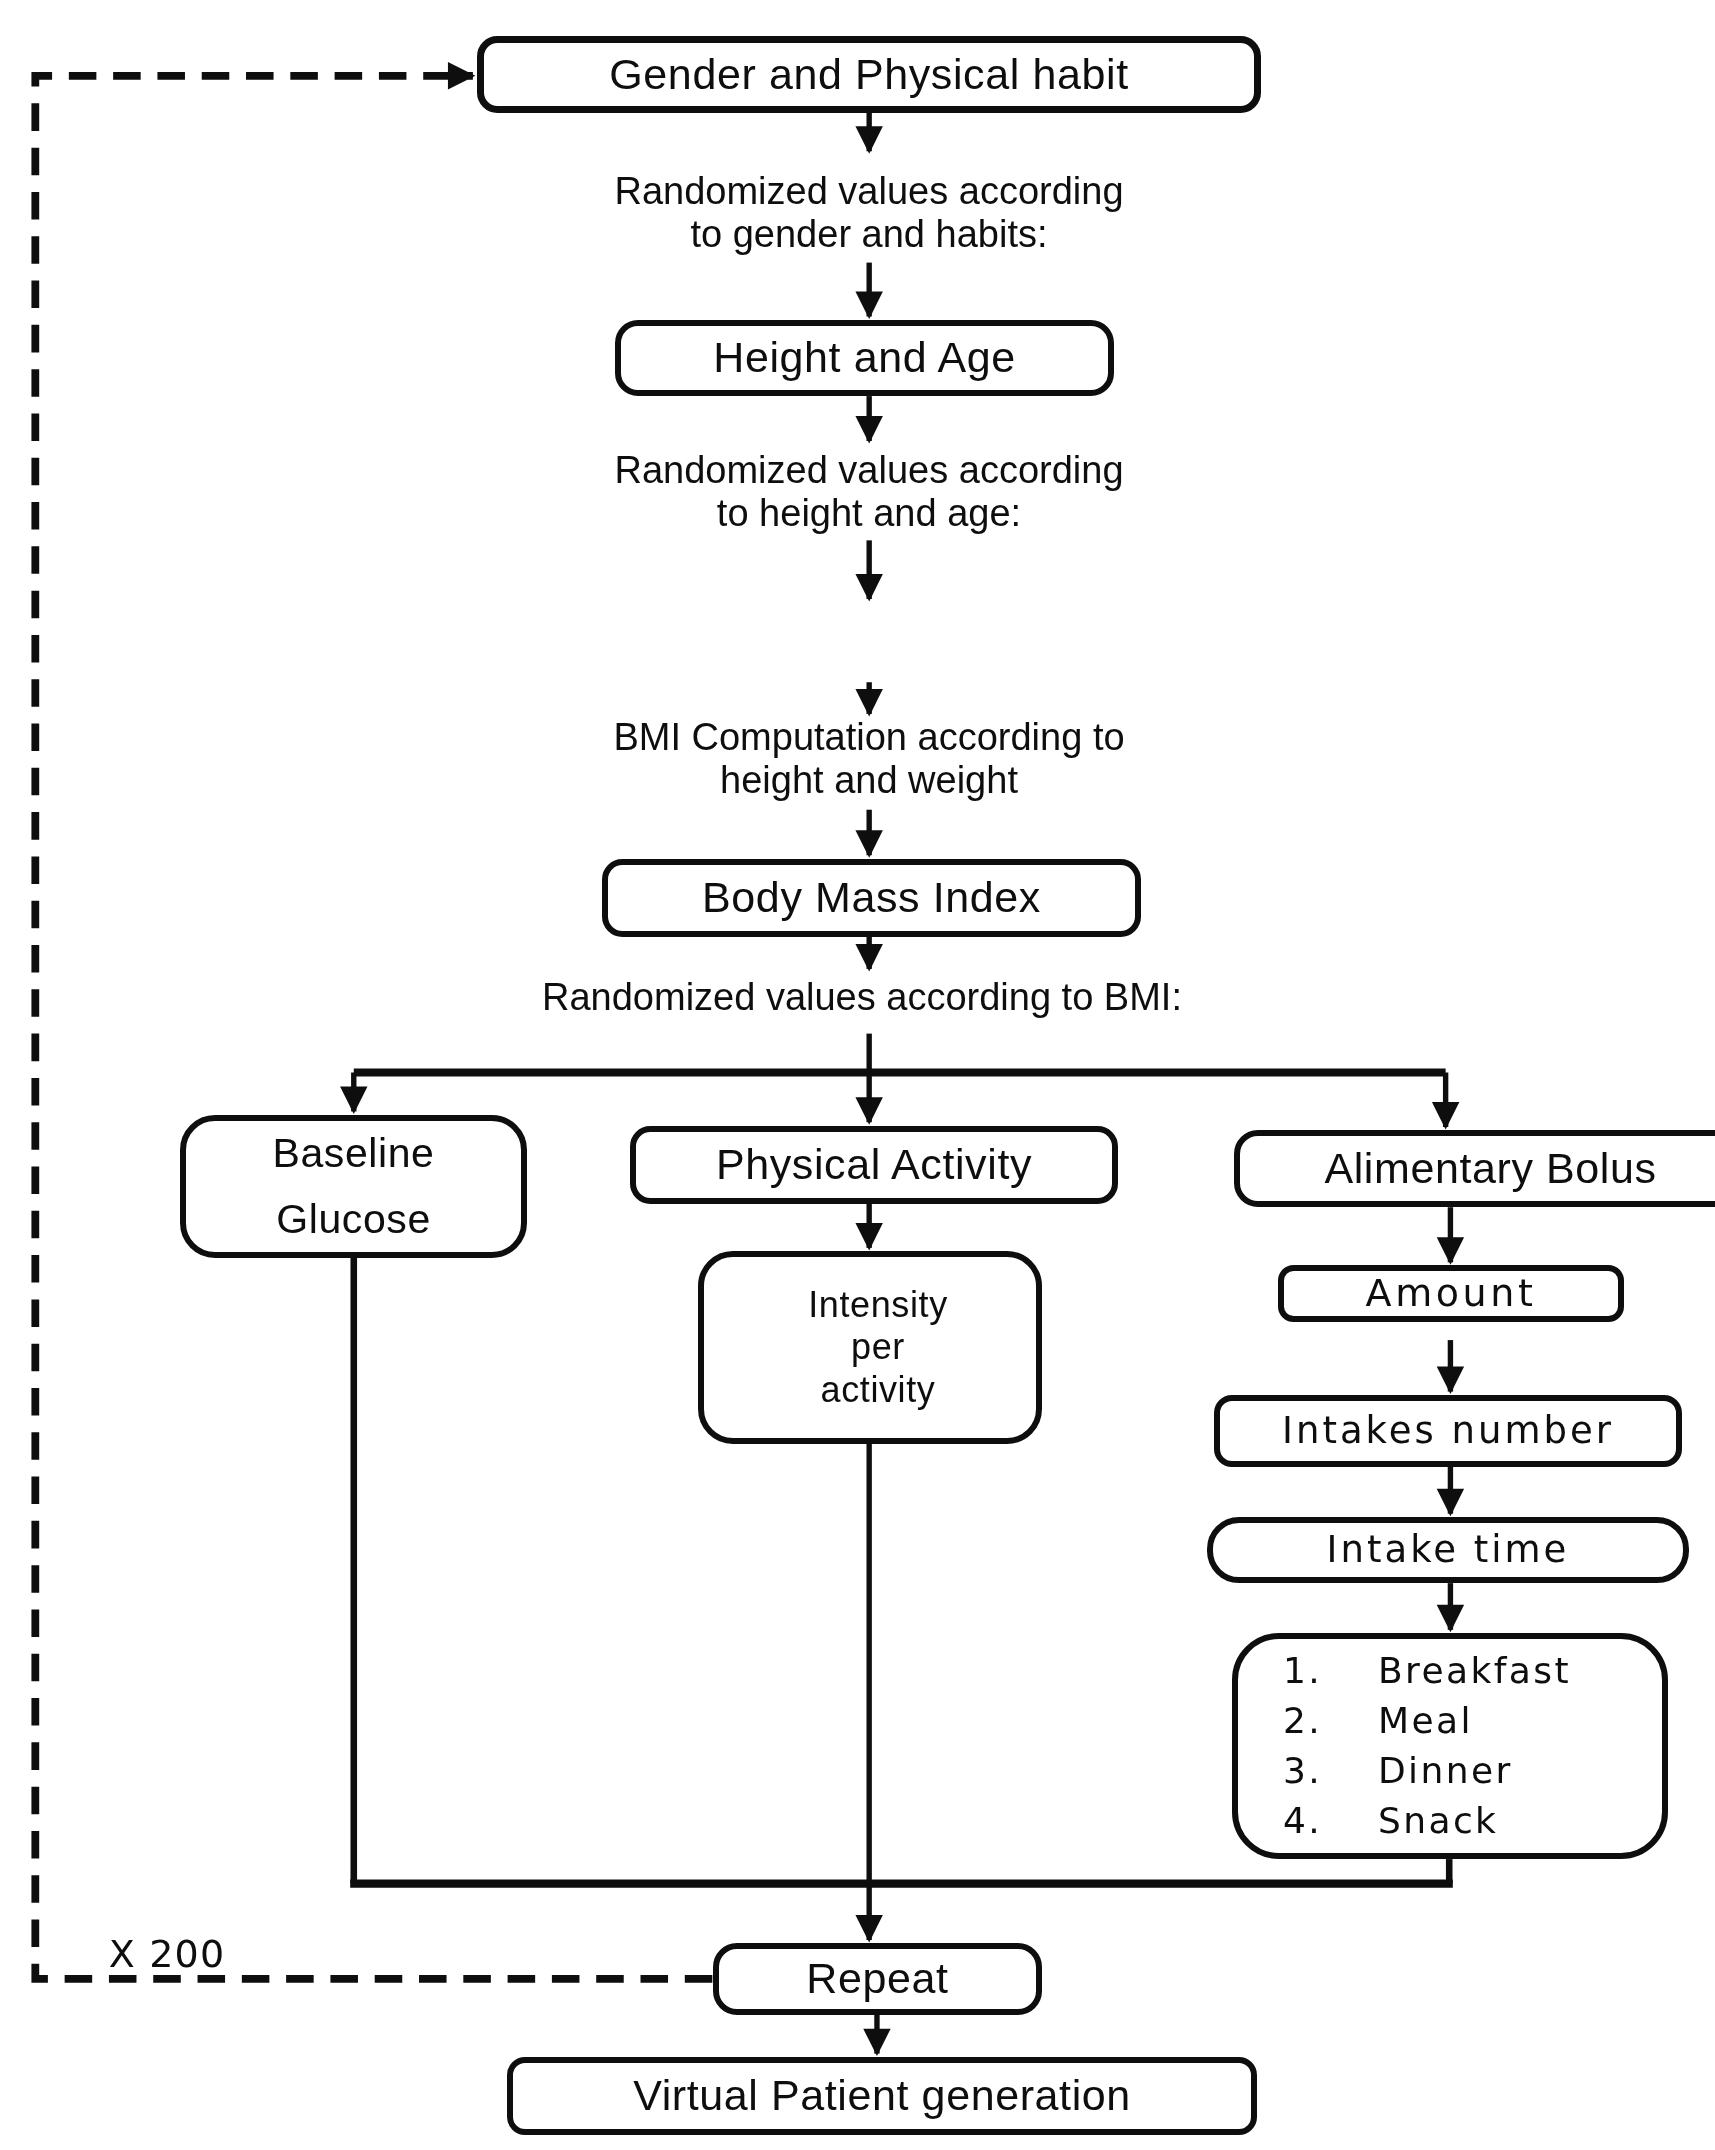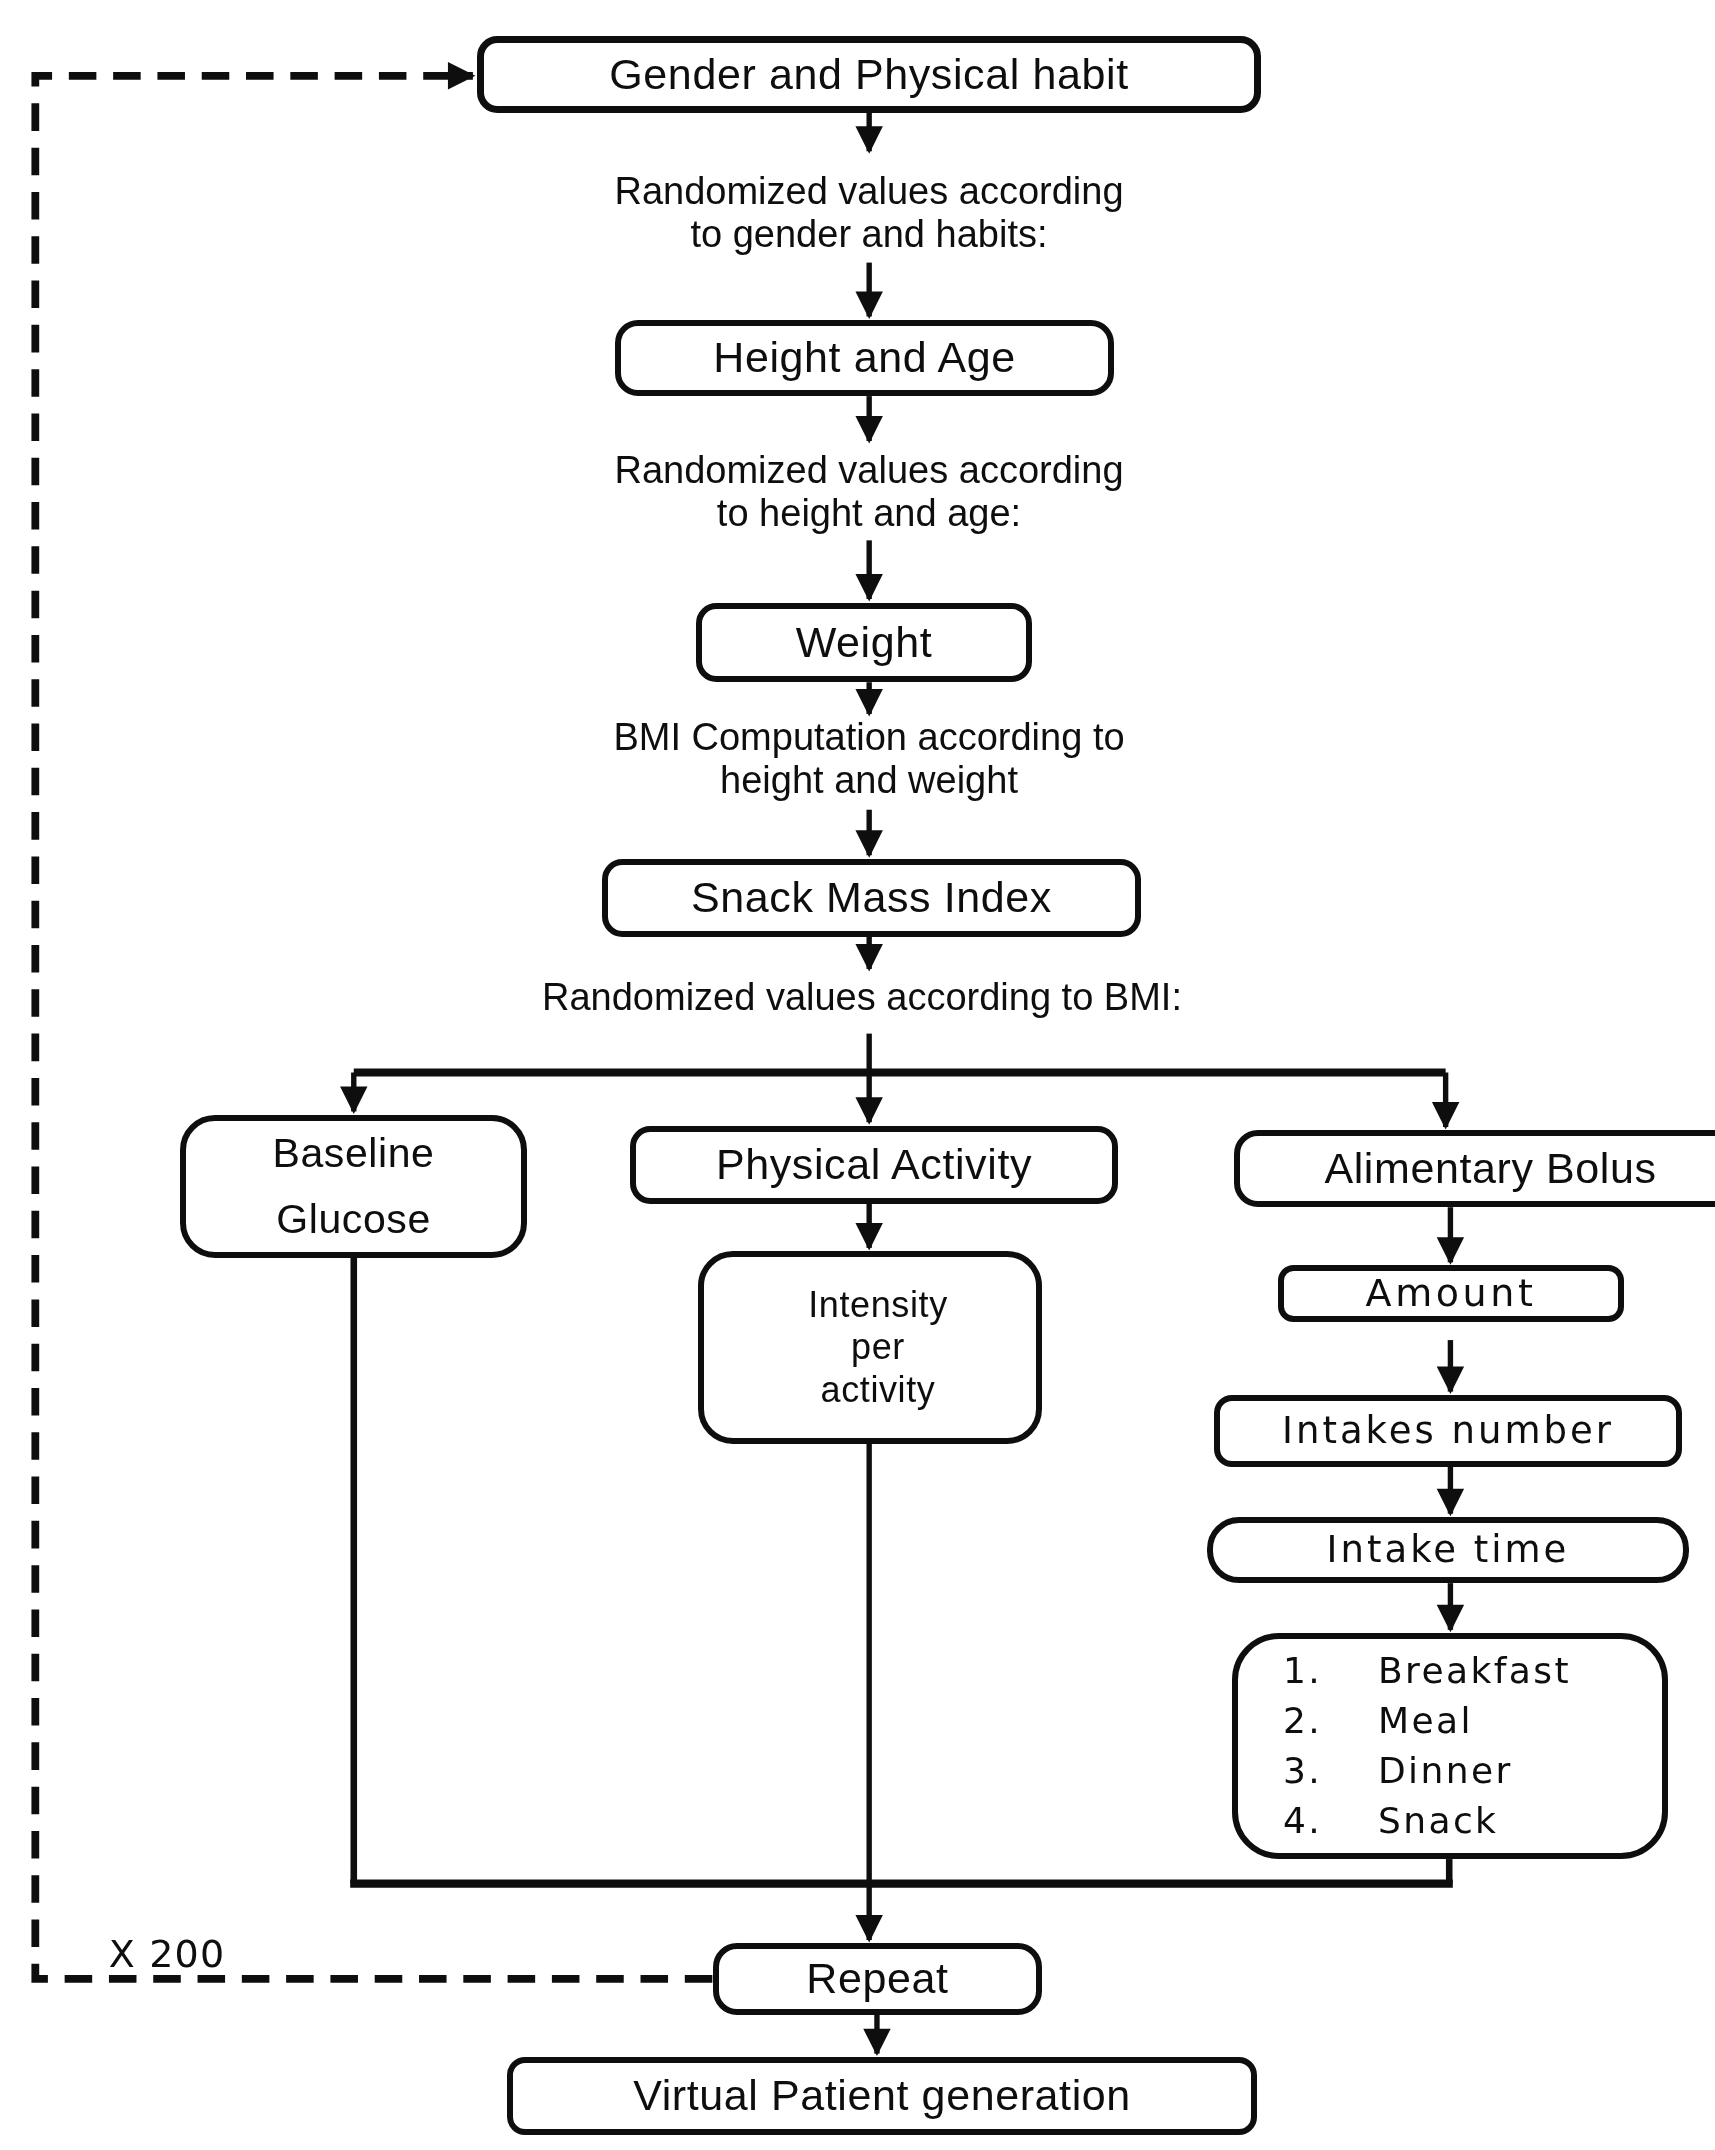--- a/index.html
+++ b/index.html
@@ -125,26 +125,25 @@
   <div class="node n-gender">Gender and Physical habit</div>
 
   <div class="annot a-gender">Randomized values according
 to gender and habits:</div>
 
   <div class="node n-height-age">Height and Age</div>
 
   <div class="annot a-height">Randomized values according
 to height and age:</div>
 
-  <div class="node n-weight">Weight</div>
 
   <div class="annot a-bmi">BMI Computation according to
 height and weight</div>
 
-  <div class="node n-bmi">Snack Mass Index</div>
+  <div class="node n-bmi">Body Mass Index</div>
 
   <div class="annot a-rbmi">Randomized values according to BMI:</div>
 
   <div class="node n-physical">Physical Activity</div>
 
   <div class="node n-baseline">Baseline
 Glucose</div>
 
   <div class="node n-alimentary">Alimentary Bolus</div>
 

